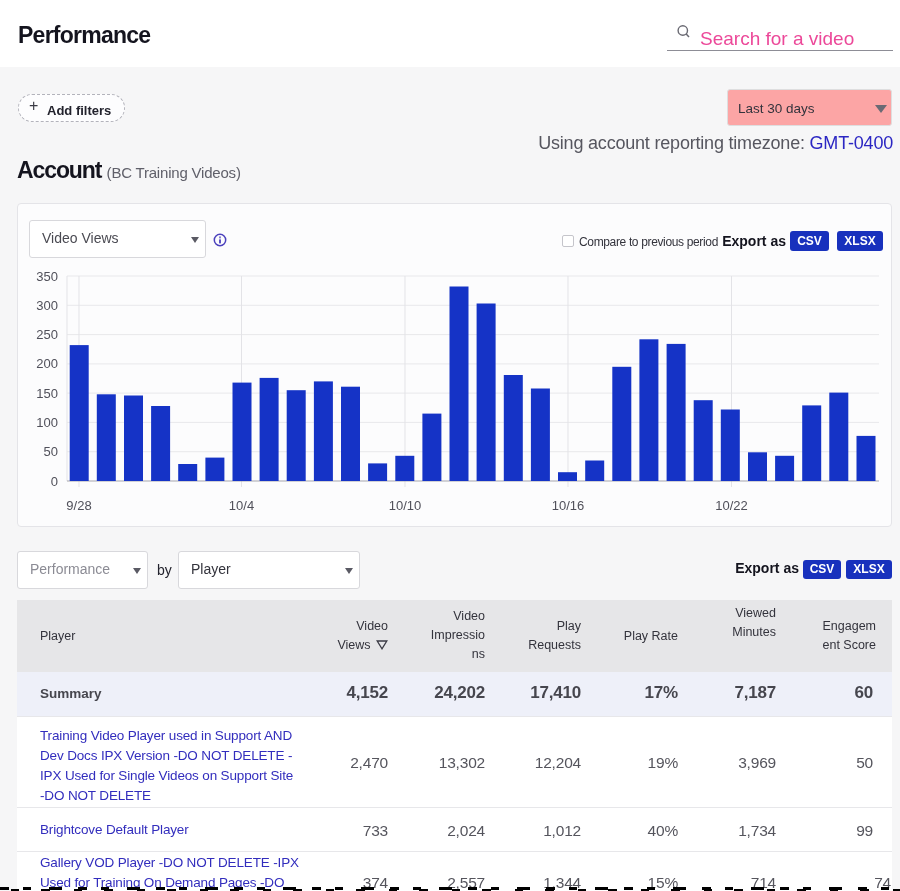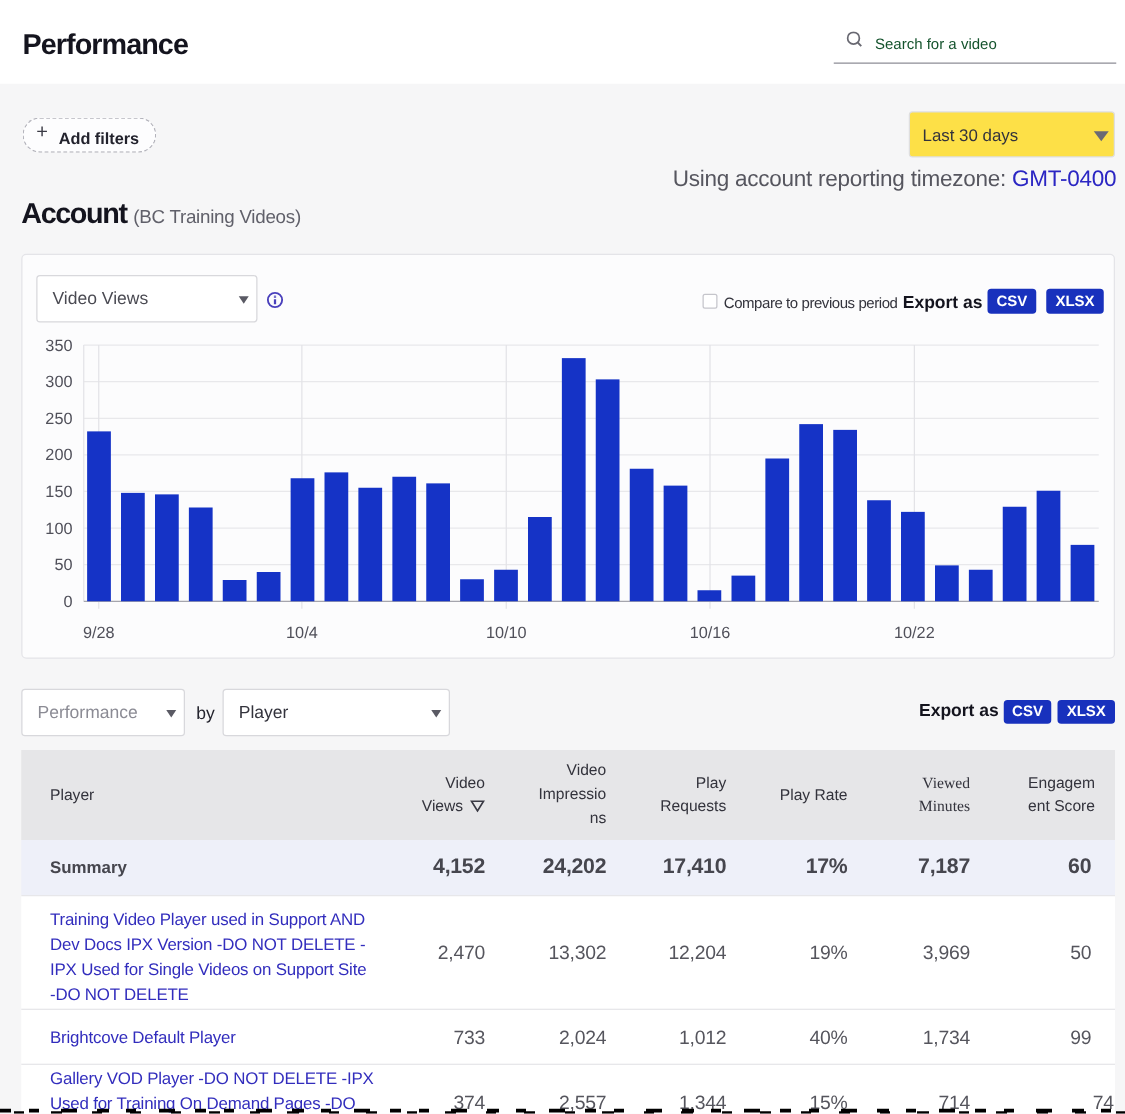--- a/index.html
+++ b/index.html
@@ -4,26 +4,26 @@
 <style>
 * { margin:0; padding:0; box-sizing:border-box; }
 html,body { width:900px; height:891px; overflow:hidden; background:#f6f6f7;
   font-family:"Liberation Sans", sans-serif; position:relative; }
 .hdr { position:absolute; left:0; top:0; width:900px; height:67px; background:#fff; }
 .title { position:absolute; left:18px; top:22px; font-size:23px; font-weight:700;
   color:#14141e; letter-spacing:-0.75px; }
 .search { position:absolute; left:667px; top:20px; width:226px; height:31px;
   border-bottom:1px solid #8d8d96; }
 .search svg { position:absolute; left:10px; top:5px; }
-.search .ph { position:absolute; left:33px; top:8px; font-size:12px; color:#14532d; }
+.search .ph { position:absolute; left:33px; top:8px; font-size:19px; color:#ec4899; }
 .pill { position:absolute; left:18px; top:94px; width:107px; height:28px;
   border:1px dashed #b3b3bb; border-radius:15px; background:#fdfdfe; }
 .pill .plus { position:absolute; left:10px; top:2px; font-size:16px; color:#3a3a44; font-weight:400;}
 .pill .lbl { position:absolute; left:28px; top:8px; font-size:13px; font-weight:700; color:#23232d; }
-.daysel { position:absolute; left:727px; top:89px; width:165px; height:37px; background:#fde047;
+.daysel { position:absolute; left:727px; top:89px; width:165px; height:37px; background:#fca5a5;
   border:1px solid #dededf; border-radius:3px; }
 .daysel .t { position:absolute; left:10px; top:11px; font-size:13.5px; color:#33333c; }
 .caret { position:absolute; width:0; height:0; border-left:4.5px solid transparent;
   border-right:4.5px solid transparent; border-top:6.5px solid #5a5a64; }
 .tz { position:absolute; right:7px; top:133px; font-size:18px; letter-spacing:-0.2px; color:#56565f; }
 .tz a { color:#2b26c3; text-decoration:none; }
 .acct { position:absolute; left:17px; top:157px; font-size:23px; font-weight:700; color:#14141e; letter-spacing:-1.1px;}
 .acct span { font-size:15px; font-weight:400; color:#60606a; letter-spacing:-0.2px; }
 .card { position:absolute; left:17px; top:203px; width:875px; height:324px;
   background:#fcfcfd; border:1px solid #e4e4e8; border-radius:4px; }
@@ -181,21 +181,21 @@
 
 <div class="table">
   <div class="thead">
     <div class="th" style="left:23px; top:27px;">Player</div>
     <div class="th num" style="left:271px; top:17px; width:100px;">Video<br>Views <svg width="12" height="10" viewBox="0 0 12 10" style="vertical-align:-1px; margin-left:2px;">
           <path d="M1.2 1 H10.8 L6 8.8 Z" fill="none" stroke="#3a3a44" stroke-width="1.3"></path>
         </svg></div>
     <div class="th num" style="left:411px; top:7px; width:57px; word-wrap:break-word;">Video Impressions</div>
     <div class="th num" style="left:484px; top:17px; width:80px;">Play<br>Requests</div>
     <div class="th num" style="left:561px; top:27px; width:100px;">Play Rate</div>
-    <div class="th num" style="left:679px; top:17px; width:80px;font-family:Liberation Serif, serif;">Viewed<br>Minutes</div>
+    <div class="th num" style="left:679px; top:4px; width:80px;">Viewed<br>Minutes</div>
     <div class="th num" style="left:803px; top:17px; width:56px; word-wrap:break-word;">Engagement Score</div>
   </div>
   <div class="row sum" style="height:44px;">
     <div class="cell bold" style="left:23px; top:14px;">Summary</div>
     <div class="cell bold num" style="left:271px; top:11px; width:100px;">4,152</div>
     <div class="cell bold num" style="left:368px; top:11px; width:100px;">24,202</div>
     <div class="cell bold num" style="left:464px; top:11px; width:100px;">17,410</div>
     <div class="cell bold num" style="left:561px; top:11px; width:100px;">17%</div>
     <div class="cell bold num" style="left:659px; top:11px; width:100px;">7,187</div>
     <div class="cell bold num" style="left:756px; top:11px; width:100px;">60</div>

